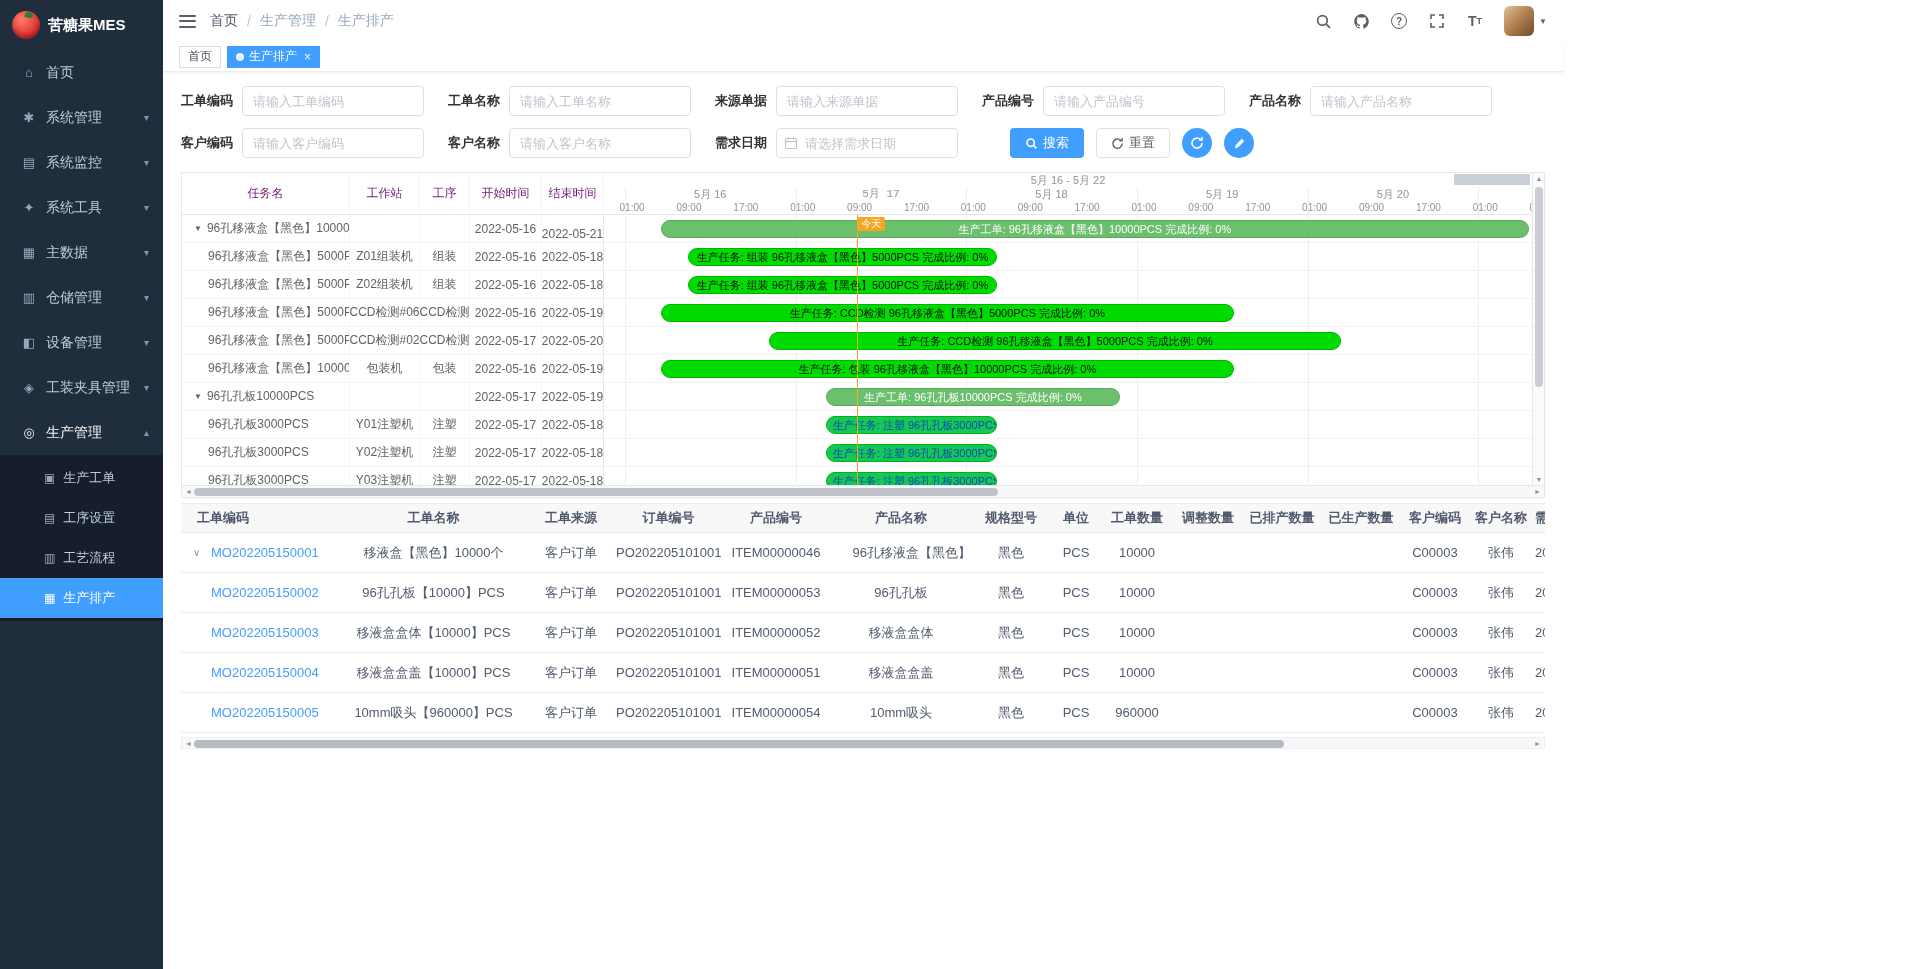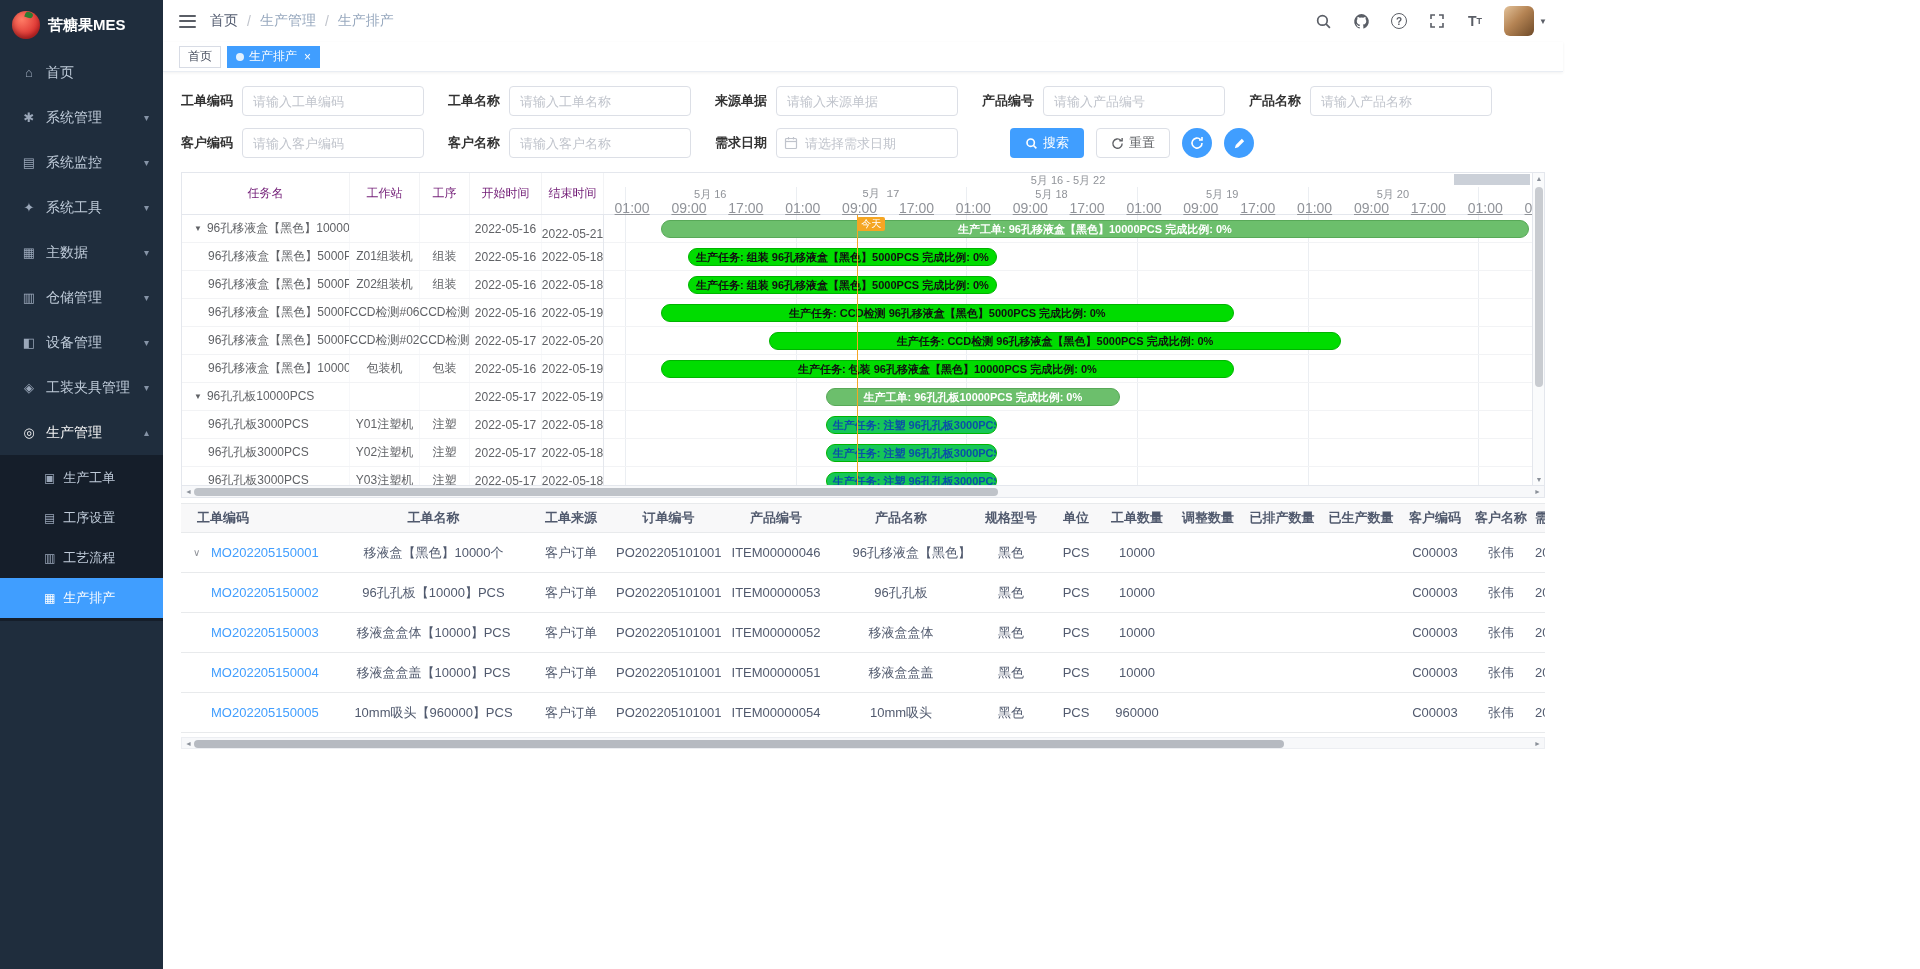--- a/index.html
+++ b/index.html
@@ -91,31 +91,31 @@
     justify-content:center; border-right:1px solid #f7f8fa; flex:none; }
   .g-lcell.name { justify-content:flex-start; }
   .g-caret { font-size:8px; color:#606266; margin-right:5px; }
   .g-right { flex:1; position:relative; overflow:hidden; background:#fff; }
   .g-header { height:42px; border-bottom:1px solid #e4e7ed; position:relative; z-index:4; }
   .g-range-row { height:14px; text-align:center; font-size:11px; color:#909399; line-height:14px; position:relative; }
   .g-scroll-handle { position:absolute; right:2px; top:1px; width:76px; height:11px; background:#cbd0d8; }
   .g-days-row, .g-hours-row { height:14px; position:relative; }
   .g-day-label { position:absolute; top:0; height:14px; line-height:14px; text-align:center;
     font-size:11px; color:#909399; overflow:hidden; }
-  .g-hour-label { position:absolute; top:0; line-height:14px; font-size:14px; color:#909399;
-    transform:translateX(-50%);text-decoration:underline; }
+  .g-hour-label { position:absolute; top:0; line-height:14px; font-size:10px; color:#909399;
+    transform:translateX(-50%); }
   .g-grid { position:absolute; top:14px; bottom:0; left:0; right:0; z-index:1; }
   .g-grid-line { position:absolute; top:0; bottom:0; width:1px; background:#ebeef2; }
   .g-body { position:absolute; top:42px; left:0; right:0; bottom:0; z-index:2; }
   .g-row { height:28px; border-bottom:1px solid #f2f3f5; position:relative; }
   .g-bar { position:absolute; top:5px; height:18px; border-radius:9px; overflow:hidden;
     display:flex; align-items:center; justify-content:center; z-index:3; cursor:pointer; }
   .g-bar.order { background:#6cbf6c; border:1px solid #58a958; }
   .g-bar.task { background:#00dc00; border:1px solid #00b400; }
-  .g-bar-label { font-size:11px; font-weight:bold; white-space:nowrap; padding:0 6px; line-height:16px; }
+  .g-bar-label { font-size:11px; font-weight:normal; white-space:nowrap; padding:0 6px; line-height:16px; }
   .order .g-bar-label { color:#fff; }
   .task .g-bar-label { color:#101010; }
   .g-bar.selected { justify-content:flex-start; }
   .g-bar.selected .g-bar-label { background:rgba(64,158,255,.35); color:#0a4fa8; }
   .g-today-line { position:absolute; top:0; bottom:0; width:1px; background:#f5a623; z-index:8; }
   .g-today-label { position:absolute; top:2px; background:#f5a623; color:#fff; font-size:10px;
     line-height:14px; padding:0 4px; border-radius:2px; z-index:9; white-space:nowrap; }
   .g-vscroll { width:12px; min-width:12px; border-left:1px solid #e4e7ed; background:#fafbfc; position:relative; }
   .g-vscroll .arr { position:absolute; left:0; width:12px; text-align:center; font-size:7px; color:#8a9099; cursor:pointer; }
   .g-vscroll .arr.up { top:2px; } .g-vscroll .arr.down { bottom:2px; }

